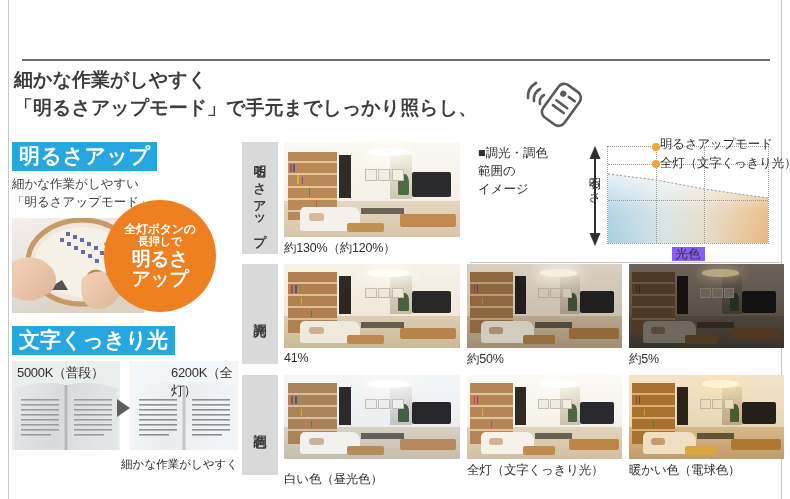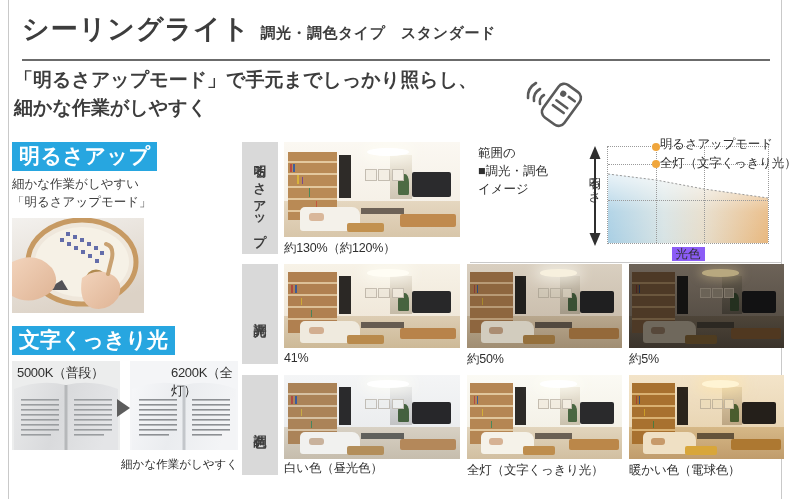--- a/index.html
+++ b/index.html
@@ -78,29 +78,25 @@
   .xlabel{position:absolute;left:137px;top:116px;width:162px;text-align:center;font-size:12.5px;color:#2f2f2f;background:#fff;}
   .hr-right{position:absolute;left:470px;top:262px;width:312px;height:1px;background:#c9c9c9;}
 </style>
 </head>
 <body>
 
 <div id="page">
   <div class="frame-l"></div>
   <div class="frame-r"></div>
 
-  <div class="hdr">
-    <div class="hdr-title">シーリングライト</div>
-    <div class="hdr-sub">調光・調色タイプ　スタンダード</div>
-  </div>
   <div class="hdr-rule"></div>
 
   <div class="lead">
+    <div>細かな作業がしやすく</div>
     <div>「明るさアップモード」で手元までしっかり照らし、</div>
-    <div>細かな作業がしやすく</div>
   </div>
 
   <svg class="remote" viewBox="0 0 70 56">
     <g fill="none" stroke="#5a5a5a" stroke-width="2.6" stroke-linecap="round">
       <path d="M10 26 A16 16 0 0 1 18 11"></path>
       <path d="M16 29 A12 12 0 0 1 22 17"></path>
       <path d="M22 32 A8 8 0 0 1 26 23"></path>
     </g>
     <g transform="rotate(36 44 32)">
       <rect x="31" y="13" width="26" height="40" rx="7" ry="7" fill="#fff" stroke="#5a5a5a" stroke-width="2.6"></rect>
@@ -151,20 +147,26 @@
           <g fill="#3a4790" opacity="0.7">
             <rect x="22" y="52" width="16" height="16" transform="rotate(-18 30 60)"></rect>
           </g>
           <path d="M34 72 l16 -10 l6 10 z" fill="#2b2b33" opacity="0.8"></path>
           <circle cx="84" cy="62" r="9" fill="none" stroke="#b08a50" stroke-width="3"></circle>
           <path d="M0 44 q24 -12 40 6 q10 16 -4 26 q-18 12 -36 2 z" fill="url(#skin)"></path>
           <path d="M70 60 q16 -12 32 -2 q10 8 4 22 q-10 14 -26 10 q-14 -6 -10 -30 z" fill="url(#skin)"></path>
           <path d="M94 26 q8 2 6 14 l-4 16" stroke="#c9a171" stroke-width="4" fill="none" stroke-linecap="round"></path>
         </svg>
       </div>
+      <div class="circle">
+        <div class="c1">全灯ボタンの</div>
+        <div class="c2">長押しで</div>
+        <div class="c3">明るさ</div>
+        <div class="c4">アップ</div>
+      </div>
     </div>
 
     <div class="tagbox2">文字くっきり光</div>
 
     <div class="books">
       <div class="bookcell a">
         <svg viewBox="0 0 108 89" width="108" height="89" preserveAspectRatio="none">
           <defs>
             <linearGradient id="pg1" x1="0" y1="0" x2="1" y2="0.2">
               <stop offset="0" stop-color="#e8e9ea"></stop>
@@ -460,28 +462,28 @@
         <div class="book" style="left:48%;height:12%;background:#4c7a3e;bottom:26%"></div>
       </div>
       <div class="tv" style="background:#241f1a;"></div>
       <div class="tvstand" style="background:#ad7831;"></div>
       <div class="sofa" style="background:#efe0c4;"></div>
       <div class="cush" style="background:#c79a6a;"></div>
       <div class="table" style="background:#d8a63a;"></div>
       <div class="lamp" style="background:#fff4d4;box-shadow:0 0 14px 6px rgba(255,230,170,.55);"></div>
     </div>
   </div>
-  <div class="cellcap" style="left:284px;top:460px;">白い色（昼光色）</div>
+  <div class="cellcap" style="left:284px;top:471px;">白い色（昼光色）</div>
   <div class="cellcap" style="left:467px;top:462px;">全灯（文字くっきり光）</div>
   <div class="cellcap" style="left:629px;top:462px;">暖かい色（電球色）</div>
 
   <div class="diag">
     <div class="diag-title">
+      <div>■調光・調色</div>
       <div>範囲の</div>
-      <div>■調光・調色</div>
       <div>イメージ</div>
     </div>
 
     <svg class="yaxis" viewBox="0 0 14 100">
       <line x1="7" y1="12" x2="7" y2="88" stroke="#2f2f2f" stroke-width="2"></line>
       <polygon points="7,0 1.5,13 12.5,13" fill="#2f2f2f"></polygon>
       <polygon points="7,100 1.5,87 12.5,87" fill="#2f2f2f"></polygon>
     </svg>
     <div class="ylabel">明るさ</div>
 

